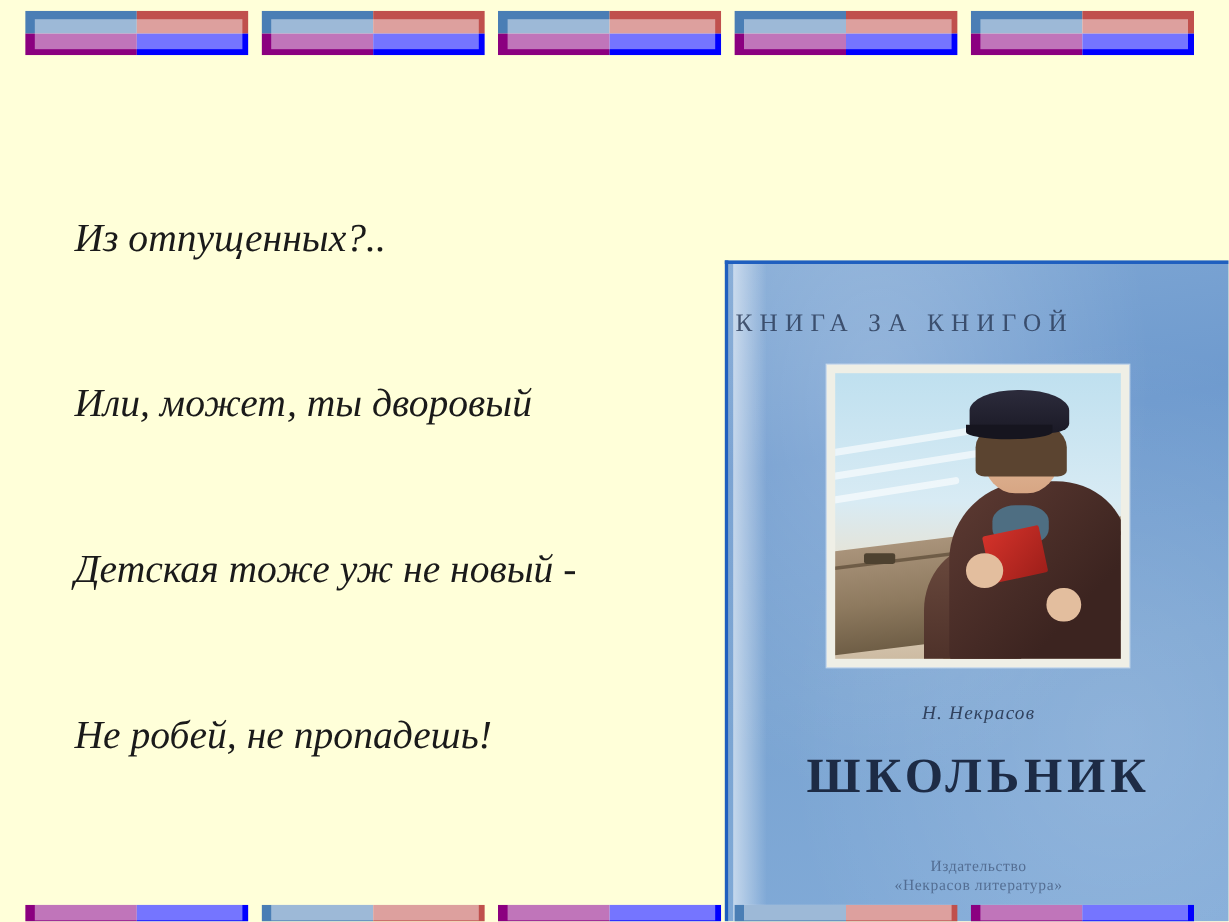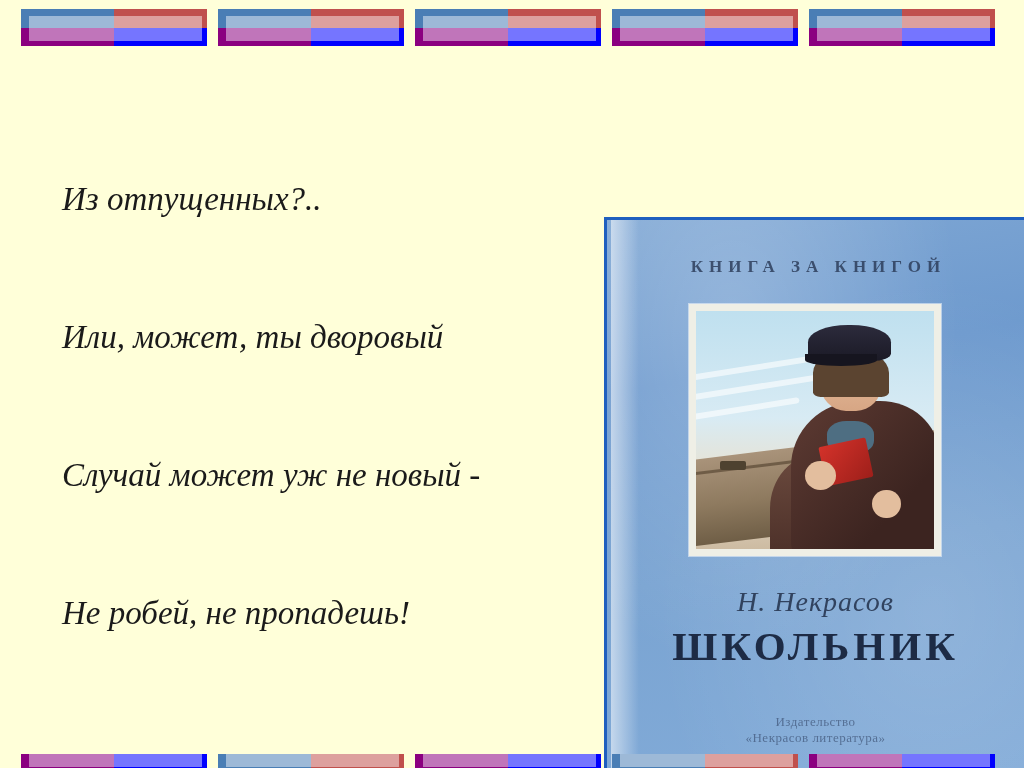--- a/index.html
+++ b/index.html
@@ -117,24 +117,24 @@
     left: 4px; top: 0;
     width: 28px; height: 100%;
     background: linear-gradient(to right, rgba(255,255,255,0.55), rgba(255,255,255,0.0));
   }
 
   #series-line {
     position: absolute;
     left: 0;
     top: 37px;
     width: 100%;
-    text-align: center;
-    font-family: "Liberation Serif", serif;
-    font-size: 17px;
-    font-weight: bold;
+    text-align: left;
+    font-family: "Liberation Serif", serif;
+    font-size: 21px;
+    font-weight: normal;
     letter-spacing: 6px;
     color: #2A3A57;
     opacity: 0.82;
     text-indent: 6px;
   }
 
   #illustration {
     position: absolute;
     left: 82px;
     top: 84px;
@@ -293,21 +293,21 @@
   }
 
   #author-line {
     position: absolute;
     left: 0;
     top: 366px;
     width: 100%;
     text-align: center;
     font-family: "Liberation Serif", serif;
     font-style: italic;
-    font-size: 28px;
+    font-size: 16px;
     color: #22304A;
     opacity: 0.85;
     letter-spacing: 1px;
   }
   #title-line {
     position: absolute;
     left: 0;
     top: 402px;
     width: 100%;
     text-align: center;
@@ -370,21 +370,21 @@
       <div class="deco-q tr" style="background: rgb(192, 80, 77);"></div>
       <div class="deco-q bl" style="background: rgb(139, 0, 128);"></div>
       <div class="deco-q br" style="background: rgb(0, 0, 255);"></div>
       <div class="deco-overlay"></div>
     </div>
   </div>
 
   <div id="poem">
     <span class="poem-line">Из отпущенных?..</span>
     <span class="poem-line">Или, может, ты дворовый</span>
-    <span class="poem-line">Случай может уж не новый -</span>
+    <span class="poem-line">Детская тоже уж не новый -</span>
     <span class="poem-line">Не робей, не пропадешь!</span>
   </div>
 
   <div id="book-cover">
     <div id="book-inner"></div>
     <div id="cover-left-glow"></div>
 
     <div id="series-line">КНИГА ЗА КНИГОЙ</div>
 
     <div id="illustration">

